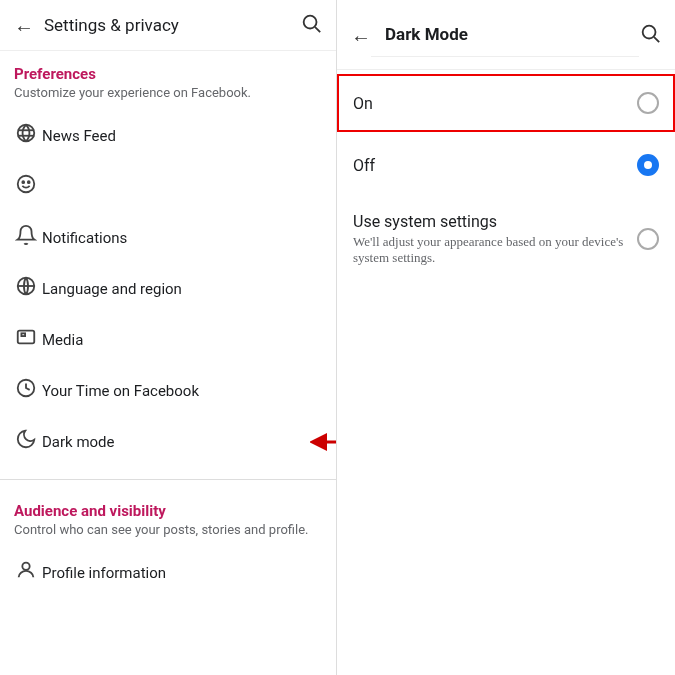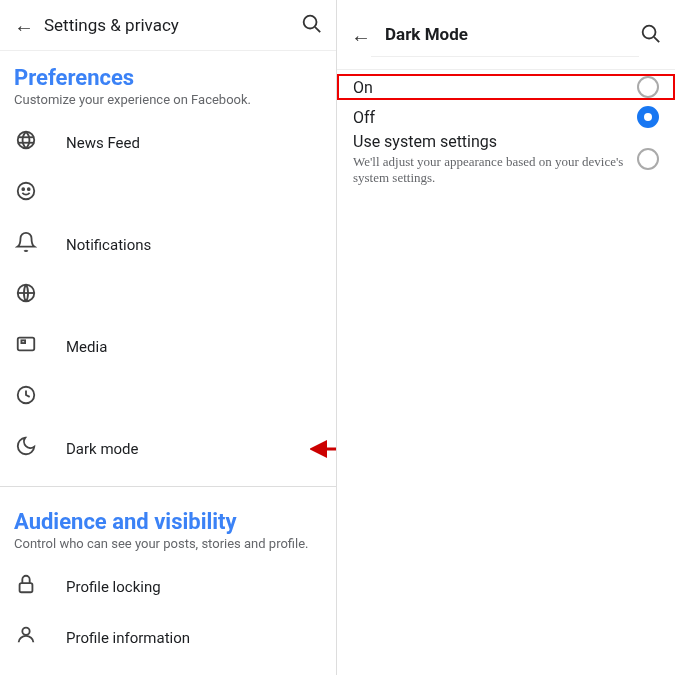--- a/index.html
+++ b/index.html
@@ -51,36 +51,36 @@
       font-size: 18px;
       color: #333;
       cursor: pointer;
     }
 
     .section-group {
       padding: 14px 14px 4px 14px;
     }
 
     .section-group-title {
-      font-size: 22px;
+      font-size: 15px;
       font-weight: 700;
-      color: #3b82f6;
+      color: #be185d;
       margin-bottom: 2px;
     }
 
     .section-group-subtitle {
       font-size: 13px;
       color: #65676b;
       margin-bottom: 10px;
     }
 
     .menu-item {
       display: flex;
       align-items: center;
-      gap: 28px;
+      gap: 4px;
       padding: 12px 0;
       cursor: pointer;
       position: relative;
     }
 
     .menu-icon {
       font-size: 20px;
       color: #444;
       width: 24px;
       text-align: center;
@@ -126,21 +126,21 @@
       font-weight: 700;
       color: #1c1e21;
       flex: 1;
       text-align: center;
     }
 
     .option-item {
       display: flex;
       align-items: center;
       justify-content: space-between;
-      padding: 0 14px;
+      padding: 16px 14px;
       border: 2px solid transparent;
       cursor: pointer;
     }
 
     .option-item.highlighted {
       border: 2px solid #e00;
       margin: 4px 0;
     }
 
     .option-label {
@@ -244,39 +244,41 @@
 
     <div class="menu-item">
       <span class="menu-icon">
         <svg class="icon-svg" viewBox="0 0 24 24" fill="none" stroke="#444" stroke-width="2">
           <circle cx="12" cy="12" r="9"></circle>
           <line x1="3" y1="12" x2="21" y2="12"></line>
           <path d="M12 3 C9 7 9 17 12 21"></path>
           <path d="M12 3 C15 7 15 17 12 21"></path>
         </svg>
       </span>
+      <span class="menu-label">Language and region</span>
     </div>
 
     <div class="menu-item">
       <span class="menu-icon">
         <svg class="icon-svg" viewBox="0 0 24 24" fill="none" stroke="#444" stroke-width="2">
           <rect x="3" y="5" width="18" height="14" rx="2"></rect>
           <rect x="7" y="8" width="4" height="3"></rect>
         </svg>
       </span>
       <span class="menu-label">Media</span>
     </div>
 
     <div class="menu-item">
       <span class="menu-icon">
         <svg class="icon-svg" viewBox="0 0 24 24" fill="none" stroke="#444" stroke-width="2">
           <circle cx="12" cy="12" r="9"></circle>
           <polyline points="12,7 12,12 16,14"></polyline>
         </svg>
       </span>
+      <span class="menu-label">Your Time on Facebook</span>
     </div>
 
     <div class="menu-item arrow-container">
       <span class="menu-icon">
         <svg class="icon-svg" viewBox="0 0 24 24" fill="none" stroke="#444" stroke-width="2">
           <path d="M21 12.79A9 9 0 1 1 11.21 3 7 7 0 0 0 21 12.79z"></path>
         </svg>
       </span>
       <span class="menu-label">Dark mode</span>
 
@@ -292,29 +294,20 @@
       </span>
     </div>
   </div>
 
   <div class="divider"></div>
 
   <div class="section-group">
     <div class="section-group-title">Audience and visibility</div>
     <div class="section-group-subtitle">Control who can see your posts, stories and profile.</div>
 
-    <div class="menu-item">
-      <span class="menu-icon">
-        <svg class="icon-svg" viewBox="0 0 24 24" fill="none" stroke="#444" stroke-width="2">
-          <rect x="5" y="11" width="14" height="10" rx="2"></rect>
-          <path d="M8 11V7a4 4 0 0 1 8 0v4"></path>
-        </svg>
-      </span>
-      <span class="menu-label">Profile locking</span>
-    </div>
 
     <div class="menu-item">
       <span class="menu-icon">
         <svg class="icon-svg" viewBox="0 0 24 24" fill="none" stroke="#444" stroke-width="2">
           <circle cx="12" cy="8" r="4"></circle>
           <path d="M4 20 C4 16 8 13 12 13 C16 13 20 16 20 20"></path>
         </svg>
       </span>
       <span class="menu-label">Profile information</span>
     </div>

